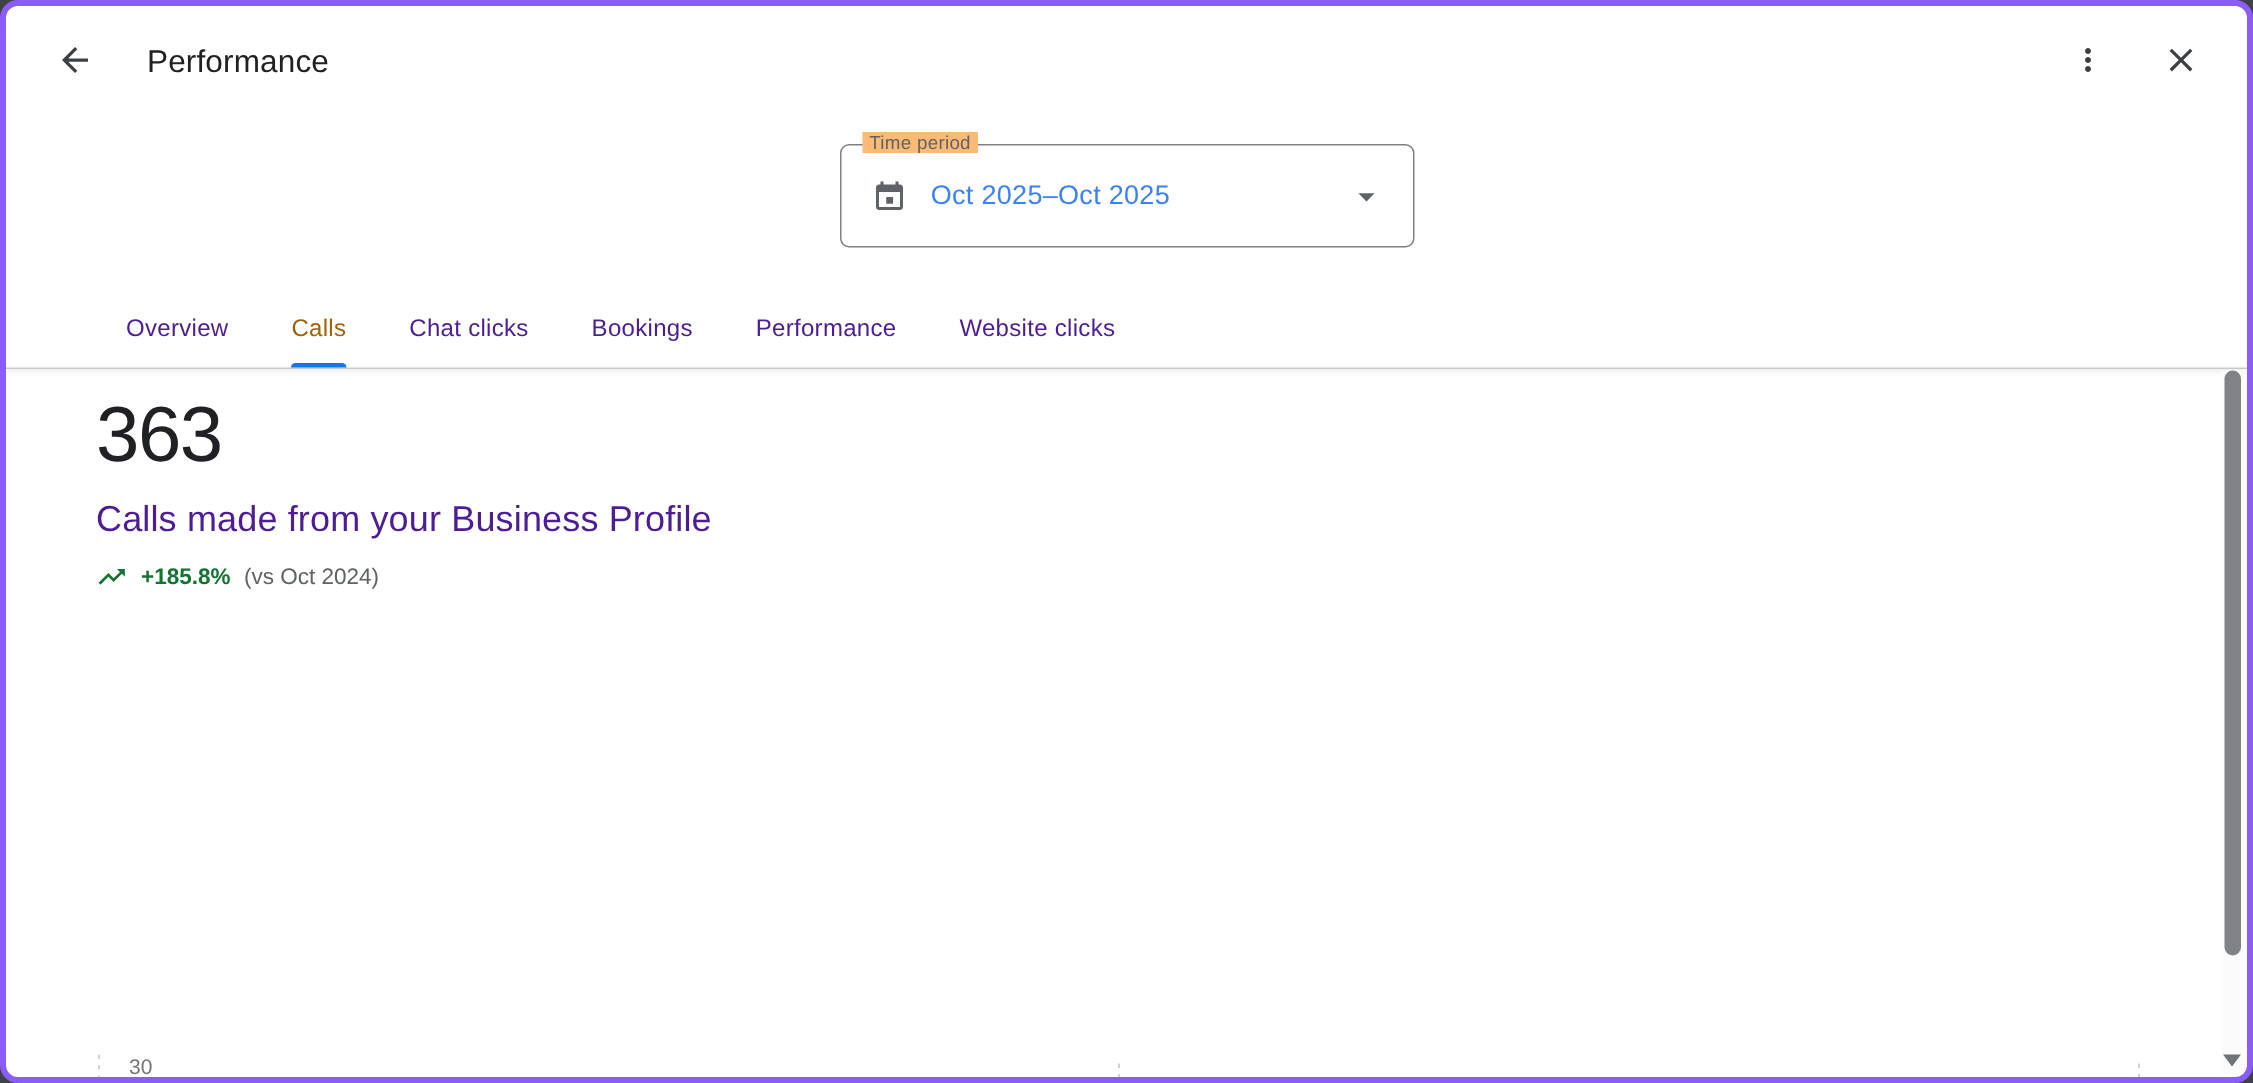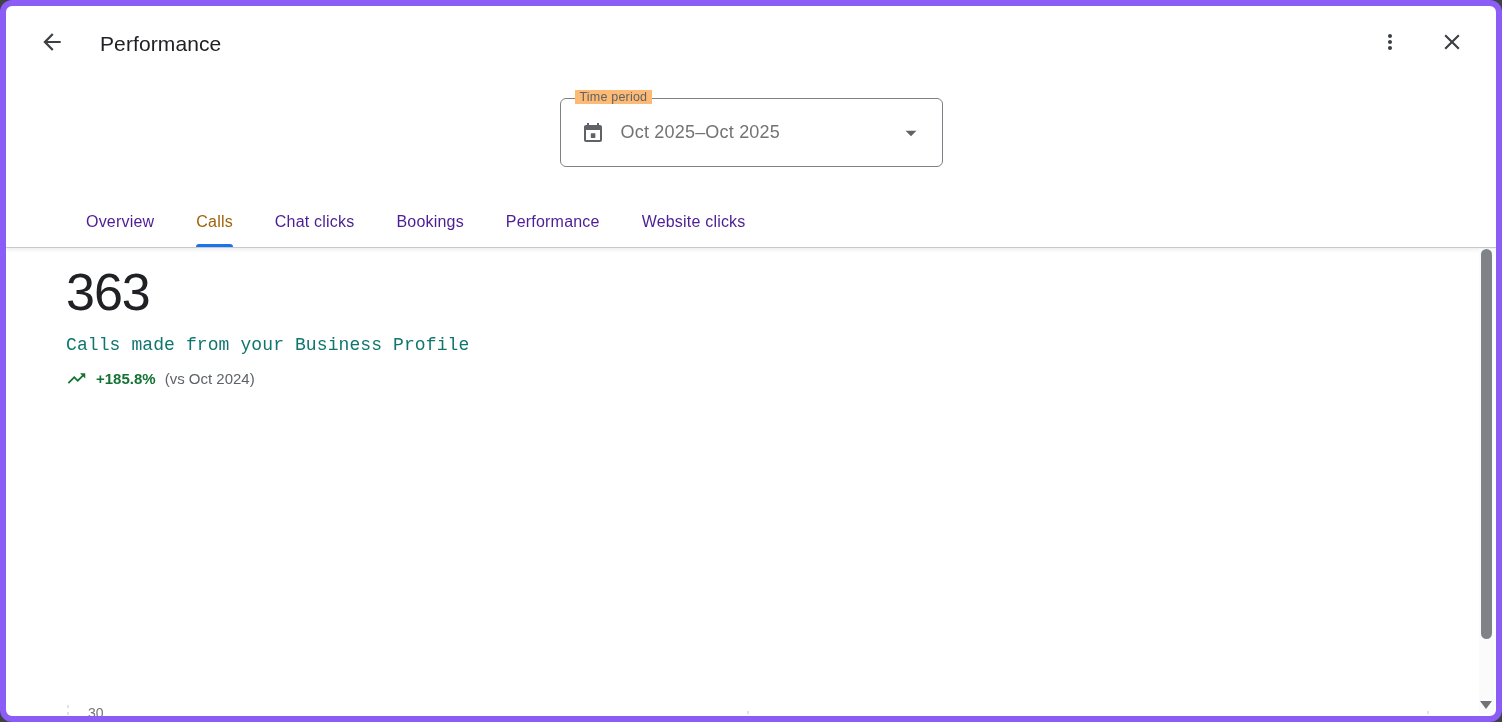--- a/index.html
+++ b/index.html
@@ -1,57 +1,57 @@
 <!DOCTYPE html>
 <html><head>
 <meta charset="utf-8">
 <style>
   * { margin:0; padding:0; box-sizing:border-box; }
   html,body { width:1502px; height:722px; overflow:hidden; }
   body { background:#3f4246; font-family:"Liberation Sans", sans-serif; }
 
   .window {
     position:absolute; inset:0; background:#fff;
-    border:6px solid #8b5cf6; border-radius:12px; overflow:hidden;
+    border:4px solid #8b5cf6; border-radius:12px; overflow:hidden;
   }
 
   
   .topbar { position:relative; height:75px; display:flex; align-items:center; padding:0 22px 0 24px; }
   .icon-btn { background:none; border:none; width:44px; height:44px; display:flex; align-items:center; justify-content:center; cursor:pointer; border-radius:50%; }
   .title { font-size:21px; font-weight:400; color:#202124; margin-left:26px; letter-spacing:.1px; }
   .topbar-right { margin-left:auto; display:flex; align-items:center; gap:18px; }
 
   
   .tp-row { display:flex; justify-content:center; margin-top:17px; }
   .tp-select {
     position:relative; width:383px; height:69px;
     border:1px solid #7d8084; border-radius:6px; background:#fff;
     display:flex; align-items:center; padding:0 18px 0 20px; cursor:pointer;
   }
   .tp-label {
     position:absolute; top:-9px; left:14px; background:#fdba74; padding:0 5px;
     font-size:12.5px; color:#5f6368; letter-spacing:.2px;
   }
-  .tp-value { flex:1; margin-left:16px; font-size:18px; color:#737373; letter-spacing:.2px; }
+  .tp-value { flex:1; margin-left:16px; font-size:18px; color:#3b82f6; letter-spacing:.2px; }
 
   
   .tabs {
     position:relative; margin-top:30px; height:50px;
     display:flex; align-items:stretch; padding-left:59px;
     box-shadow: 0 1px 0 #c7cacd, 0 3px 4px rgba(0,0,0,0.07);
     background:#fff;
   }
   .tab { position:relative; padding:0 21px; display:flex; align-items:center; font-size:16px; color:#4c1d95; cursor:pointer; letter-spacing:.2px; }
   .tab.active { color:#a16207; }
   .tab .underline { position:absolute; left:21px; right:21px; bottom:0; height:3px; background:#1a73e8; border-radius:3px 3px 0 0; }
 
   
   .main { position:relative; }
   .metric-value { margin:18px 0 10px 60px; font-size:52px; font-weight:400; color:#202124; letter-spacing:-1px; line-height:1.05; }
-  .metric-desc { margin:15px 0 0 60px; font-size:18px; color:#0f766e; letter-spacing:.1px;font-family:Liberation Mono, monospace; }
+  .metric-desc { margin:15px 0 0 60px; font-size:24px; color:#4c1d95; letter-spacing:.1px; }
   .trend-row { margin:13px 0 0 60px; display:flex; align-items:center; gap:9px; }
   .trend-pct { font-size:15px; font-weight:700; color:#137333; }
   .trend-cmp { font-size:15px; color:#5f6368; }
 
   
   #chart { position:absolute; left:0; top:440px; width:1460px; height:282px; display:block; }
   #chart text { font-family:"Liberation Sans", sans-serif; }
 
   
   .scrollbar { position:absolute; top:243px; right:2px; bottom:2px; width:15px; background:#fbfbfb; }

